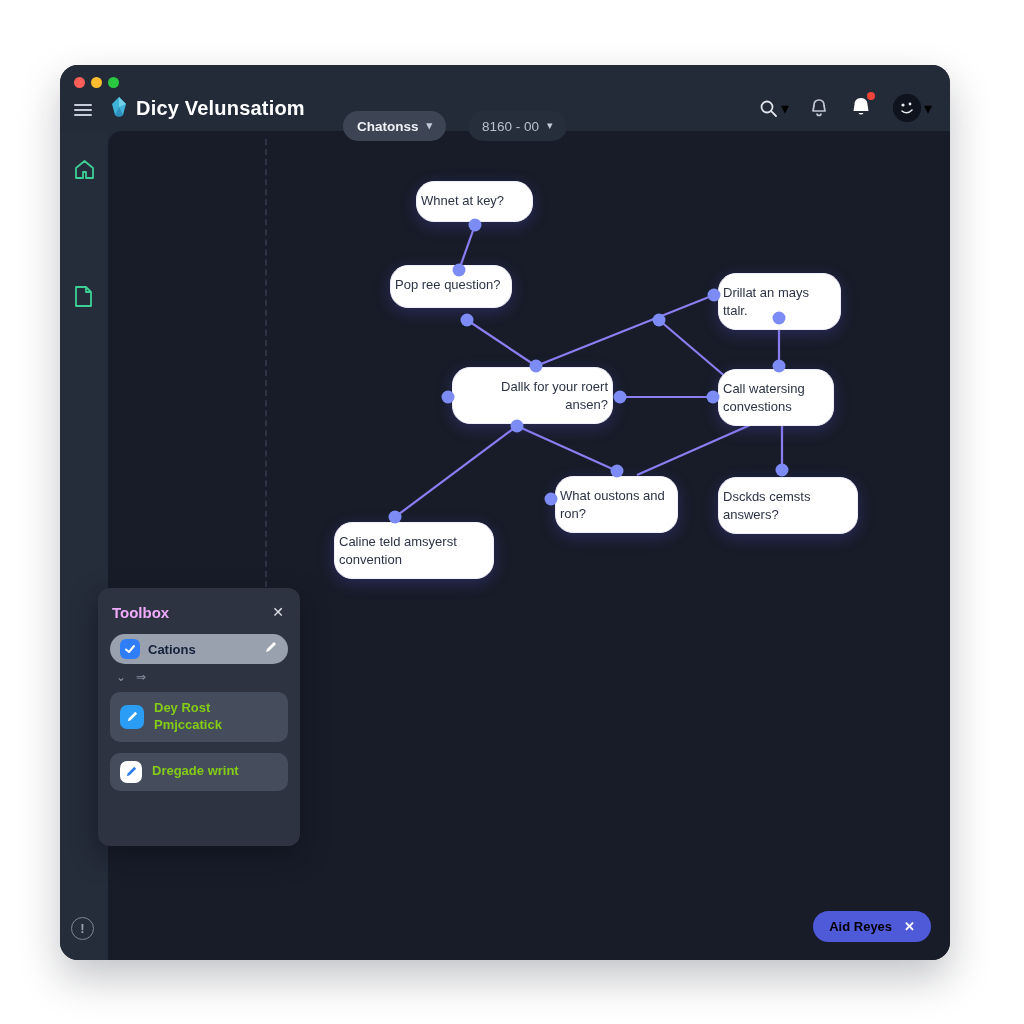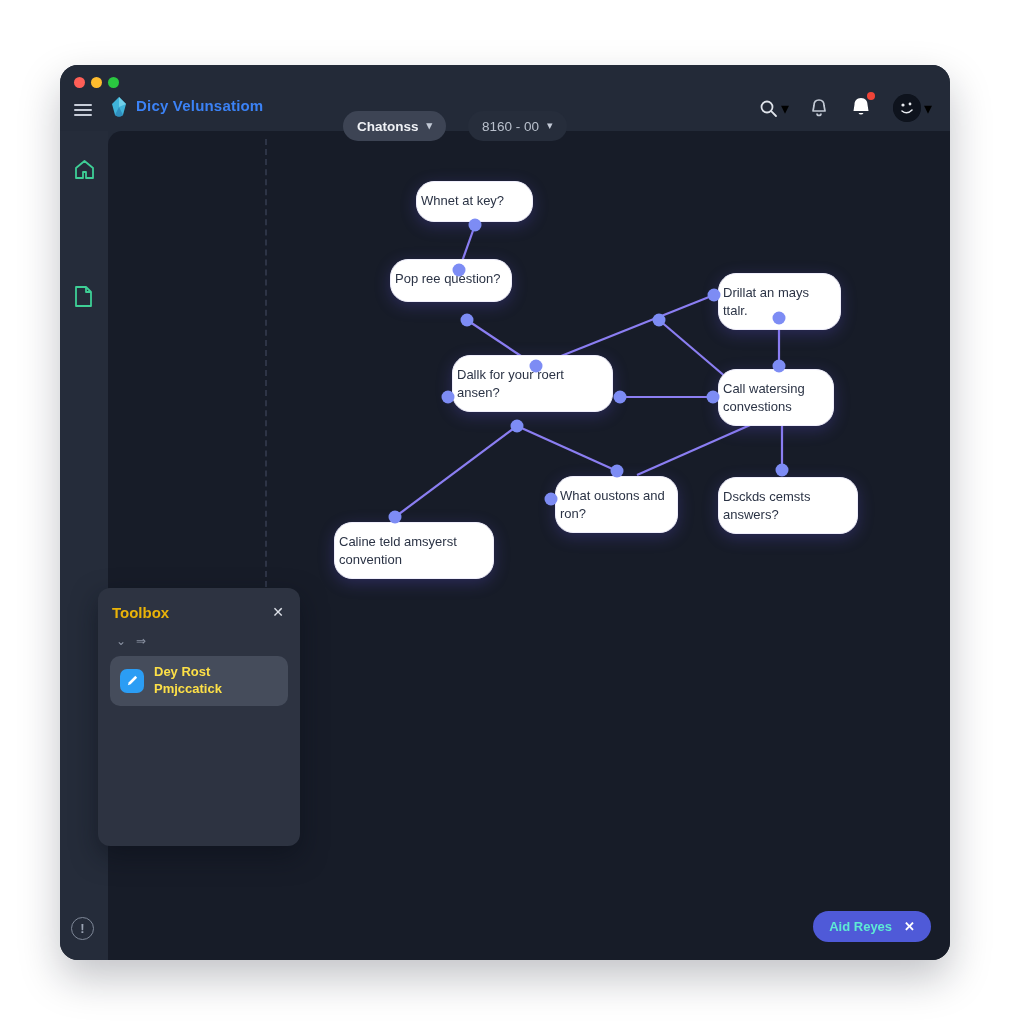--- a/index.html
+++ b/index.html
@@ -9,21 +9,21 @@
     background:#232a38;border-radius:18px;overflow:hidden;
     box-shadow:0 18px 40px rgba(15,20,35,.25);}
   
   .topbar{position:absolute;left:0;top:0;width:100%;height:66px;background:#232a38;z-index:20;}
   .traffic{position:absolute;left:14px;top:12px;display:flex;gap:6px;}
   .traffic span{width:11px;height:11px;border-radius:50%;display:block;}
   .navrow{position:absolute;left:0;top:28px;width:100%;height:38px;}
   .hamburger{position:absolute;left:12px;top:6px;width:22px;height:20px;padding:2px;cursor:pointer;}
   .hamburger i{display:block;height:2px;background:#c7cdd8;border-radius:2px;margin:3px 0;}
   .logo{position:absolute;left:50px;top:3px;width:18px;height:22px;}
-  .apptitle{position:absolute;left:76px;top:4px;font-size:15px;font-weight:700;color:#3b82f6;letter-spacing:.2px;}
+  .apptitle{position:absolute;left:76px;top:4px;font-size:20px;font-weight:700;color:#ffffff;letter-spacing:.2px;}
   .pill{position:absolute;height:30px;border-radius:15px;display:flex;align-items:center;
     padding:0 14px;gap:8px;font-size:13.5px;cursor:pointer;margin-top:20px;}
   .pill .chev{color:#c3cad6;font-size:11px;line-height:1;transform:translateY(-1px);}
   .pill1{left:283px;top:-2px;background:#3d4454;color:#f0f2f6;font-weight:700;}
   .pill2{left:408px;top:-2px;background:#262d3b;color:#b9c0cc;}
   .topicons{position:absolute;right:18px;top:-2px;display:flex;align-items:center;gap:20px;height:34px;}
   .iconbtn{position:relative;display:flex;align-items:center;gap:3px;cursor:pointer;}
   .reddot{position:absolute;right:-2px;top:-3px;width:8px;height:8px;border-radius:50%;background:#f04438;}
   .avatar{width:28px;height:28px;border-radius:50%;background:#0e131d;position:relative;overflow:hidden;}
   
@@ -38,34 +38,34 @@
   .dashline{position:absolute;left:157px;top:8px;height:458px;width:0;
     border-left:2px dashed #343b4e;opacity:.8;}
   .gsvg{position:absolute;left:0;top:0;pointer-events:none;}
   .node{position:absolute;background:#ffffff;border:1px solid #efeefb;border-radius:18px;
     color:#2b3345;font-size:13px;line-height:1.35;font-weight:500;padding:10px 4px;
     box-shadow:0 4px 16px rgba(96,84,220,.28);cursor:grab;z-index:2;}
   
   .toolbox{position:absolute;left:38px;top:523px;width:202px;height:258px;background:#2d3341;
     border-radius:12px;z-index:30;box-shadow:0 10px 26px rgba(10,14,24,.5);padding:12px;}
   .tb-head{display:flex;justify-content:space-between;align-items:center;margin:2px 2px 12px 2px;}
-  .tb-title{color:#eab308;font-size:15px;font-weight:700;}
+  .tb-title{color:#f0abfc;font-size:15px;font-weight:700;}
   .tb-close{color:#dde1e8;font-size:14px;cursor:pointer;padding:2px;}
   .tb-selected{height:30px;background:#99a1af;border-radius:15px;display:flex;align-items:center;
     padding:0 10px;gap:8px;cursor:pointer;}
   .tb-selected .lbl{color:#13203a;font-size:13px;font-weight:700;flex:1;}
   .sqicon{border-radius:6px;display:flex;align-items:center;justify-content:center;flex:none;}
   .tb-mini{display:flex;gap:10px;color:#8a92a2;font-size:12px;margin:6px 4px 8px 6px;align-items:center;}
   .tb-item{background:#454c5b;border-radius:10px;display:flex;align-items:center;gap:10px;
     padding:8px 10px;margin-bottom:11px;cursor:pointer;}
-  .tb-item .lbl{color:#fde047;font-size:13px;font-weight:700;line-height:1.3;}
+  .tb-item .lbl{color:#84cc16;font-size:13px;font-weight:700;line-height:1.3;}
   
   .chip{position:absolute;right:19px;bottom:18px;height:31px;background:#4f5ad8;border-radius:16px;
     display:flex;align-items:center;gap:12px;padding:0 16px;cursor:pointer;z-index:30;}
-  .chip .lbl{color:#5eead4;font-size:13px;font-weight:700;}
+  .chip .lbl{color:#000000;font-size:13px;font-weight:700;}
   .chip .x{color:#ffffff;font-size:13px;font-weight:700;}
 </style>
 </head>
 <body>
 
 <div class="window">
 
   <div class="topbar">
     <div class="traffic" id="traffic">
         <span style="background: rgb(255, 95, 87);"></span>
@@ -158,23 +158,23 @@
         <line x1="551" y1="189" x2="619" y2="247" stroke="#8b7ef2" stroke-width="2.2"></line>
         <line x1="671" y1="187" x2="671" y2="235" stroke="#8b7ef2" stroke-width="2.2"></line>
         <line x1="512" y1="266" x2="605" y2="266" stroke="#8b7ef2" stroke-width="2.2"></line>
         <line x1="409" y1="295" x2="287" y2="386" stroke="#8b7ef2" stroke-width="2.2"></line>
         <line x1="409" y1="295" x2="509" y2="340" stroke="#8b7ef2" stroke-width="2.2"></line>
         <line x1="649" y1="291" x2="529" y2="344" stroke="#8b7ef2" stroke-width="2.2"></line>
         <line x1="674" y1="291" x2="674" y2="339" stroke="#8b7ef2" stroke-width="2.2"></line>
       </svg>
     <div id="graph-nodes">
         <div class="node" style="left: 308px; top: 50px; width: 117px; min-height: 41px;">Whnet at key?</div>
-        <div class="node" style="left: 282px; top: 128px; width: 122px; min-height: 43px;">Pop ree question?</div>
+        <div class="node" style="left: 282px; top: 134px; width: 122px; min-height: 43px;">Pop ree question?</div>
         <div class="node" style="left: 610px; top: 142px; width: 123px; min-height: 45px;">Drillat an mays ttalr.</div>
-        <div class="node" style="left: 344px; top: 224px; width: 161px; min-height: 52px;">Dallk for your roert ansen?</div>
+        <div class="node" style="left: 344px; top: 236px; width: 161px; min-height: 52px; text-align: right;">Dallk for your roert ansen?</div>
         <div class="node" style="left: 610px; top: 238px; width: 116px; min-height: 53px;">Call watersing convestions</div>
         <div class="node" style="left: 447px; top: 345px; width: 123px; min-height: 50px;">What oustons and ron?</div>
         <div class="node" style="left: 610px; top: 346px; width: 140px; min-height: 51px;">Dsckds cemsts answers?</div>
         <div class="node" style="left: 209px; top: 391px; width: 160px; min-height: 50px; margin-left: 17px;">Caline teld amsyerst convention</div>
       </div>
     <svg class="gsvg" id="dots-svg" width="842" height="829" style="z-index:3">
         <circle cx="367" cy="94" r="6.5" fill="#7d8cf4"></circle>
         <circle cx="351" cy="139" r="6.5" fill="#7d8cf4"></circle>
         <circle cx="359" cy="189" r="6.5" fill="#7d8cf4"></circle>
         <circle cx="428" cy="235" r="6.5" fill="#7d8cf4"></circle>
@@ -191,33 +191,54 @@
         <circle cx="443" cy="368" r="6.5" fill="#7d8cf4"></circle>
         <circle cx="674" cy="339" r="6.5" fill="#7d8cf4"></circle>
       </svg>
   </div>
 
   <div class="toolbox">
     <div class="tb-head">
       <span class="tb-title">Toolbox</span>
       <span class="tb-close">✕</span>
     </div>
+    <div class="tb-selected">
+      <span class="sqicon" style="width:20px;height:20px;background:#2f7ef7">
+        <svg width="12" height="12" viewBox="0 0 12 12">
+            <path d="M2 6.5 L5 9 L10 3" fill="none" stroke="#ffffff" stroke-width="2" stroke-linecap="round" stroke-linejoin="round"></path>
+          </svg>
+      </span>
+      <span class="lbl">Cations</span>
+      <span>
+        <svg width="14" height="14" viewBox="0 0 14 14">
+            <path d="M2 12 L3 9 L10 2 L12 4 L5 11 Z" fill="#ffffff"></path>
+          </svg>
+      </span>
+    </div>
     <div class="tb-mini">
       <span>⌄</span>
       <span>⇒</span>
     </div>
     <div id="toolbox-items">
         <div class="tb-item">
           <span class="sqicon" style="height: 24px; width: 24px; background: rgb(43, 157, 244); border-radius: 7px;">
             <svg width="13" height="13" viewBox="0 0 14 14">
               <path d="M2 12 L3 9 L10 2 L12 4 L5 11 Z" fill="#ffffff"></path>
             </svg>
           </span>
           <span class="lbl">Dey Rost<br>Pmjccatick</span>
         </div>
+        <div class="tb-item">
+          <span class="sqicon" style="height: 22px; width: 22px; background: rgb(255, 255, 255); border-radius: 7px;">
+            <svg width="13" height="13" viewBox="0 0 14 14">
+              <path d="M2 12 L3 9 L10 2 L12 4 L5 11 Z" fill="#2b7ef0"></path>
+            </svg>
+          </span>
+          <span class="lbl">Dregade wrint</span>
+        </div>
       </div>
   </div>
 
   <div class="chip">
     <span class="lbl">Aid Reyes</span>
     <span class="x">✕</span>
   </div>
 
 </div>
 

